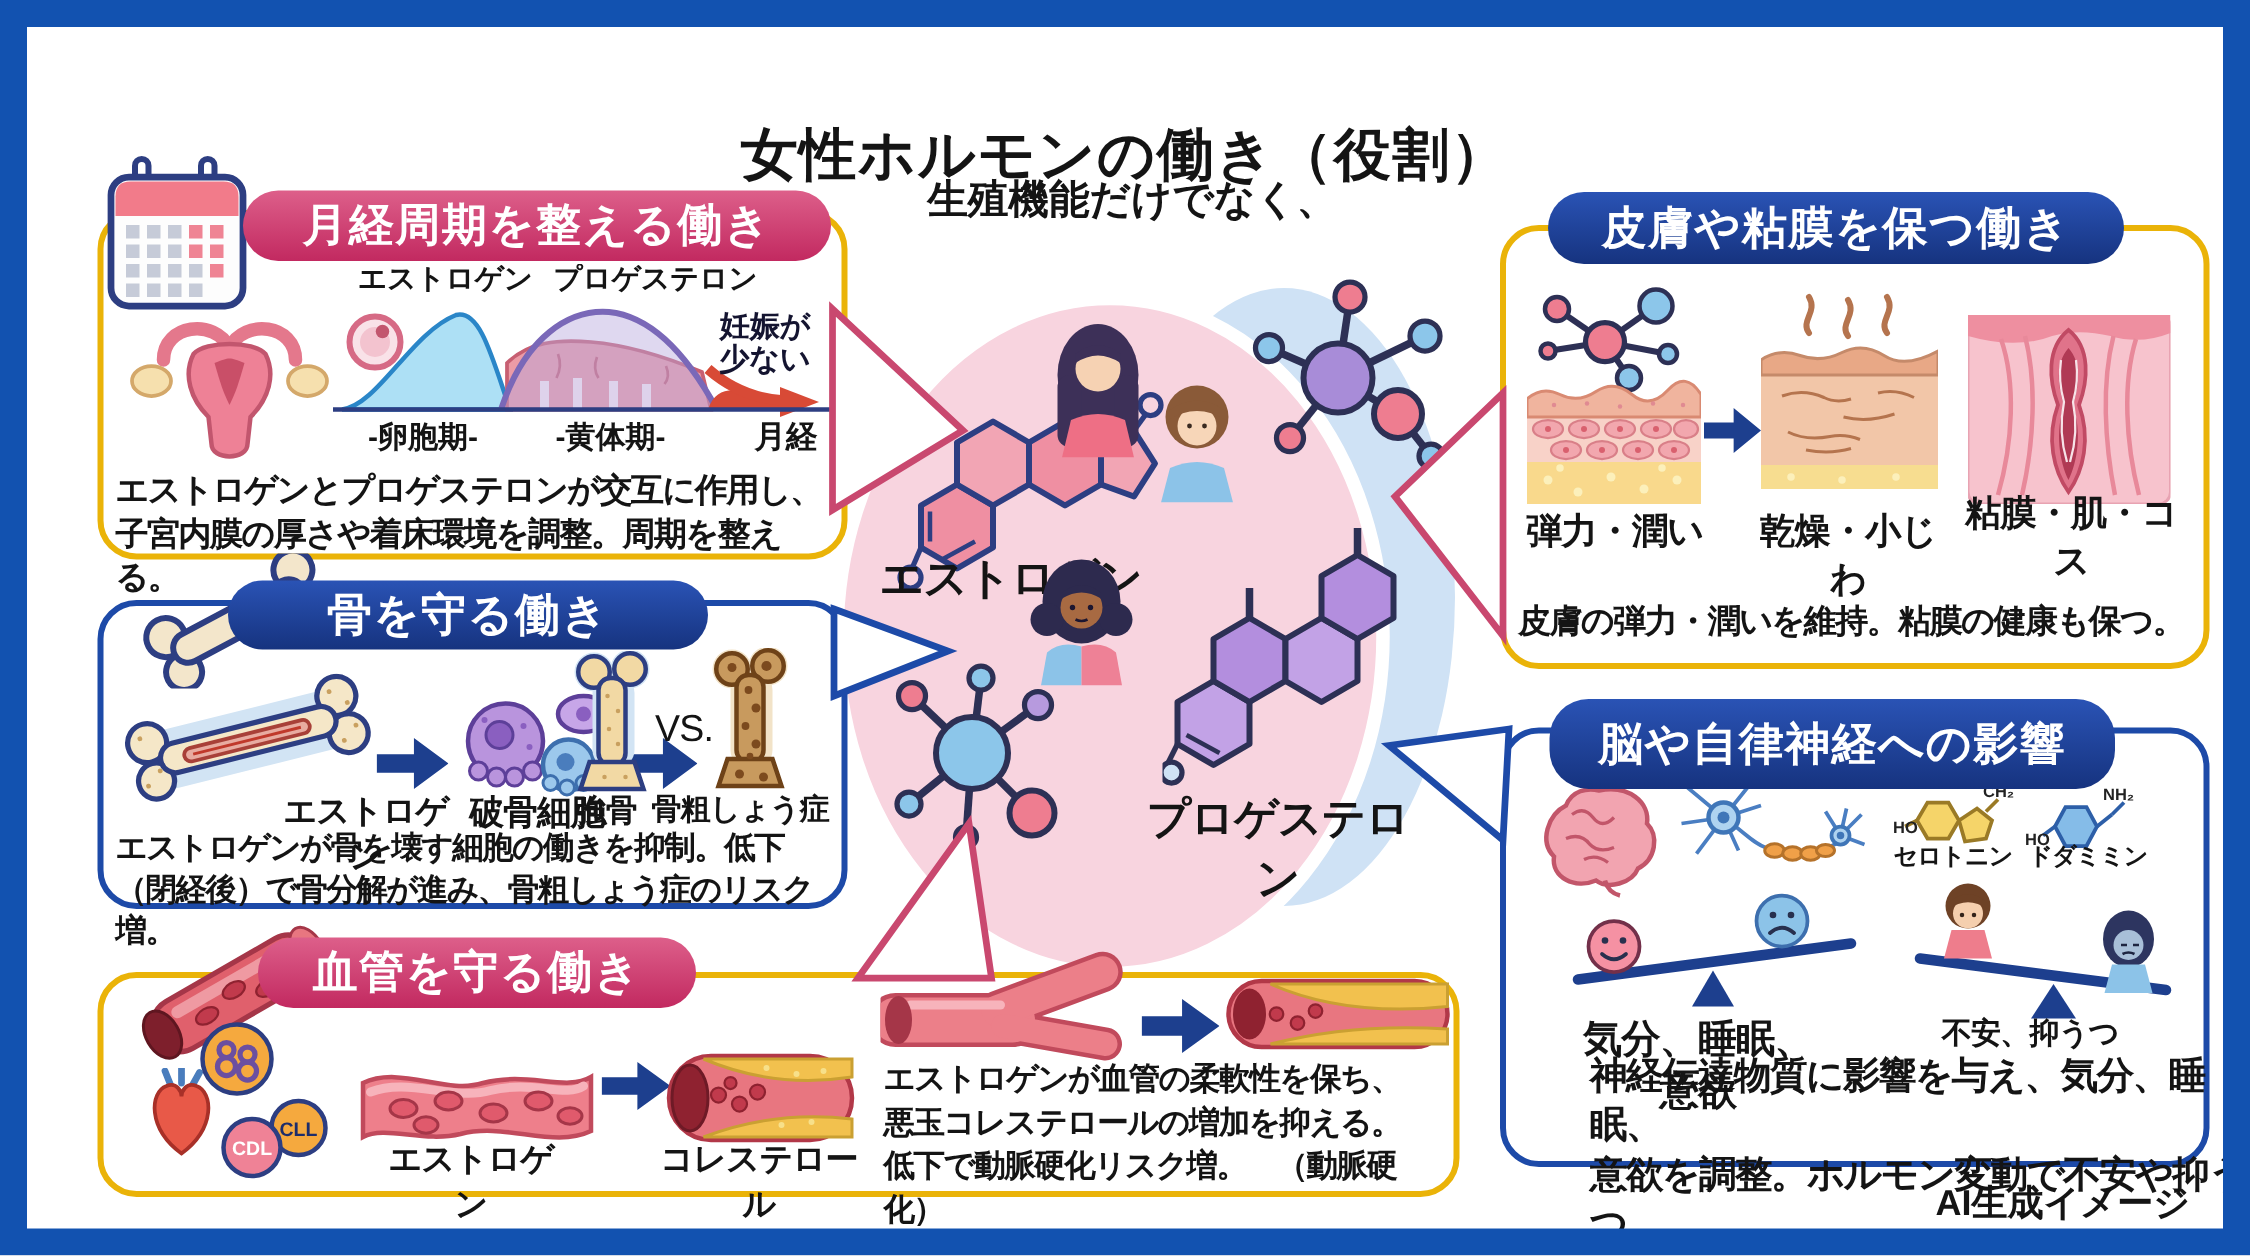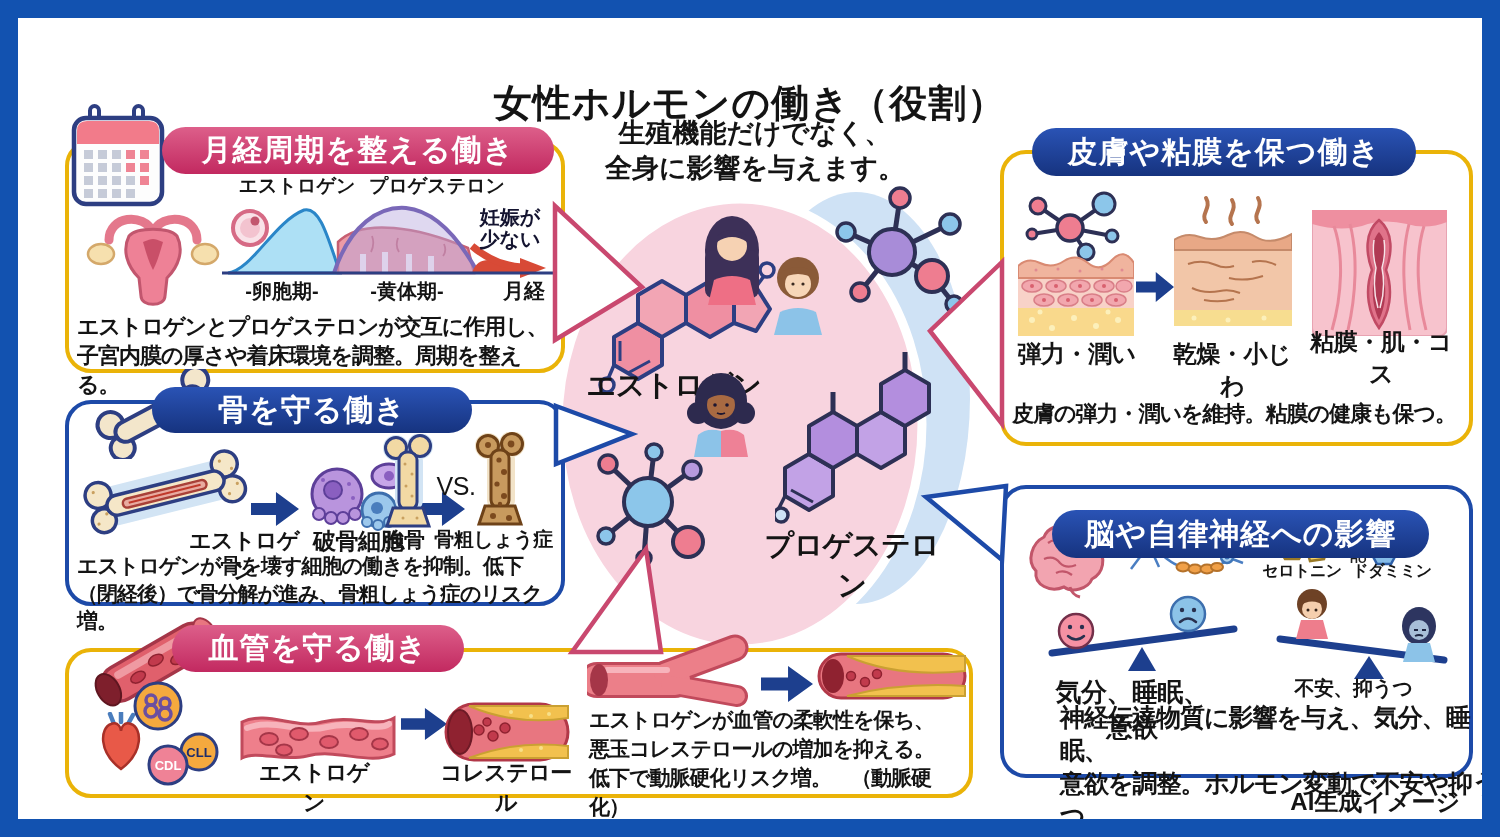--- a/index.html
+++ b/index.html
@@ -37,21 +37,20 @@
     <polygon points="556,406 632,434 556,464" fill="#ffffff" stroke="#1d4aa8" stroke-width="4.5"></polygon>
     <polygon points="572,652 646,549 661,652" fill="#ffffff" stroke="#c9486f" stroke-width="4.5"></polygon>
     <polygon points="1002,262 930,331 1002,424" fill="#ffffff" stroke="#c9486f" stroke-width="4.5"></polygon>
     <polygon points="1006,486 926,497 1002,560" fill="#ffffff" stroke="#1d4aa8" stroke-width="4.5"></polygon>
   </svg>
 
   <div class="abs title">女性ホルモンの働き（役割）</div>
 
   <div class="abs subtitle">
     <span>生殖機能だけでなく、</span><br>
-    <span>全身に影響を与えます。</span>
   </div>
 
   <section class="box pink" style="left:65px;top:140px;width:492px;height:225px;">
     <div class="pill p-pink" style="left:93px;top:-17px;width:392px;height:47px;">
       <span>月経周期を整える働き</span>
     </div>
     <svg class="abs" style="left:1px;top:-40px;" width="96" height="106">
       <rect x="20" y="2" width="9" height="22" rx="4.5" fill="#fff" stroke="#2d3e82" stroke-width="4"></rect>
       <rect x="64" y="2" width="9" height="22" rx="4.5" fill="#fff" stroke="#2d3e82" stroke-width="4"></rect>
       <rect x="4" y="14" width="88" height="86" rx="12" fill="#fdfdfd" stroke="#2d3e82" stroke-width="4.5"></rect>
@@ -429,21 +428,21 @@
     <div class="abs lbl" style="left:10px;top:184px;width:125px;font-size:24px;">弾力・潤い</div>
     <div class="abs lbl" style="left:158px;top:184px;width:140px;font-size:24px;">乾燥・小じわ</div>
     <div class="abs lbl" style="left:298px;top:172px;width:158px;font-size:24px;">粘膜・肌・コス</div>
     <div class="abs body-txt" style="left:8px;top:216px;width:450px;font-size:22px;">
       <br>
       <span>皮膚の弾力・潤いを維持。粘膜の健康も保つ。</span>
     </div>
   </section>
 
   <section class="box blue" style="left:1000px;top:485px;width:465px;height:285px;">
-    <div class="pill p-blue" style="left:48px;top:-23px;width:377px;height:48px;margin-top:44px;">
+    <div class="pill p-blue" style="left:29px;top:-23px;width:377px;height:60px;">
       <span>脳や自律神経への影響</span>
     </div>
     <svg class="abs" style="left:22px;top:32px;" width="85" height="78">
       <path d="M40,6 C60,2 74,14 72,28 C80,36 78,52 66,58 C62,68 46,72 38,66 C24,72 8,64 10,50 C0,40 6,22 18,16 C22,6 32,4 40,6 Z" fill="#f2a4b0" stroke="#c2566a" stroke-width="3"></path>
       <g fill="none" stroke="#c2566a" stroke-width="2.2">
         <path d="M22,22 q8,-6 14,2 q6,8 14,0"></path>
           <path d="M18,38 q10,-4 16,4 q6,6 16,2"></path>
           <path d="M30,52 q8,-4 16,2"></path>
       </g>
       <path d="M44,66 q2,8 10,10" fill="none" stroke="#c2566a" stroke-width="3"></path>

